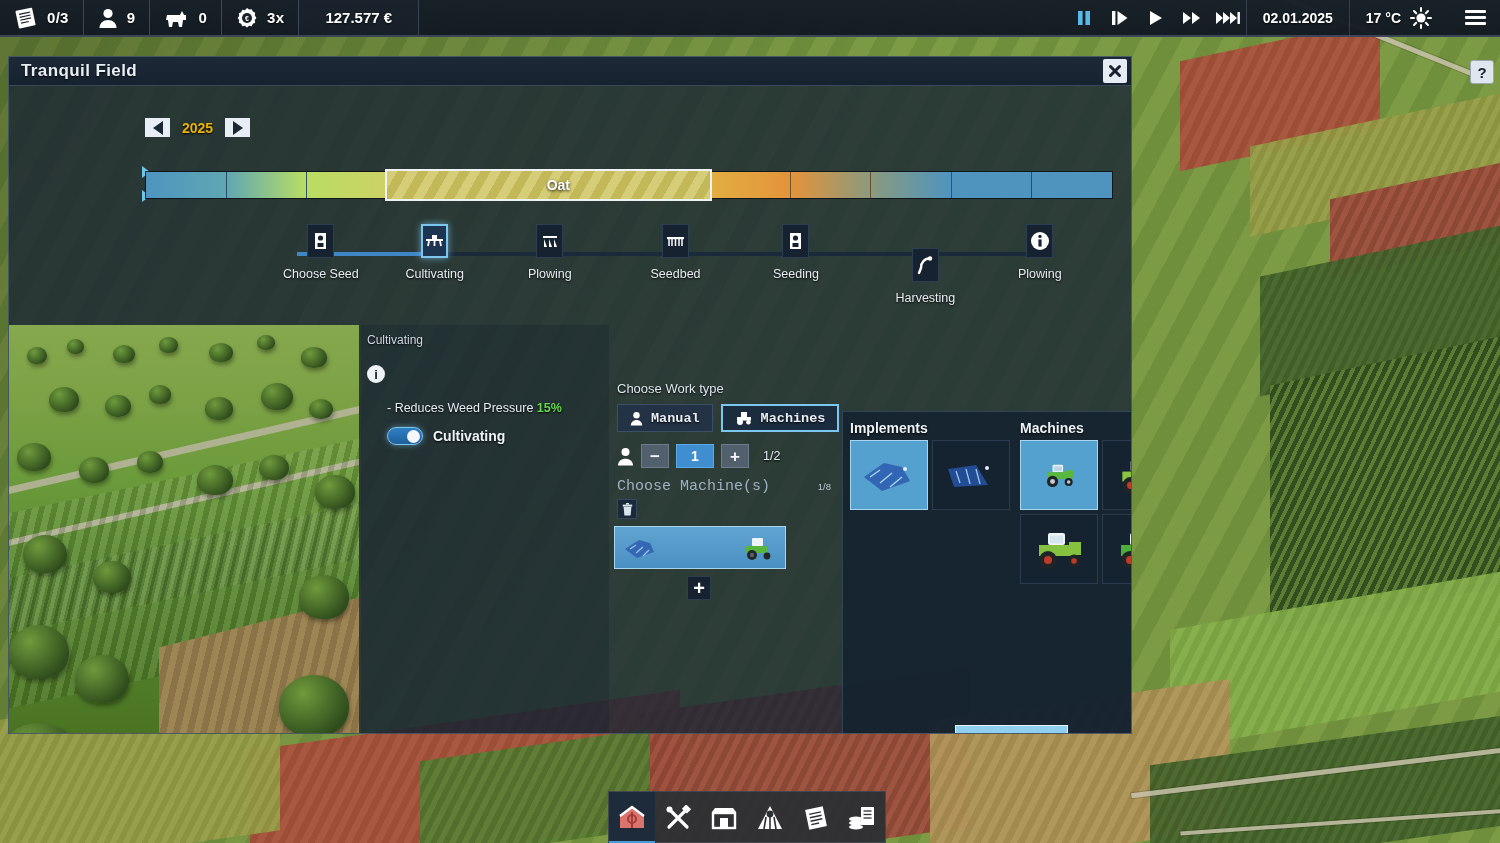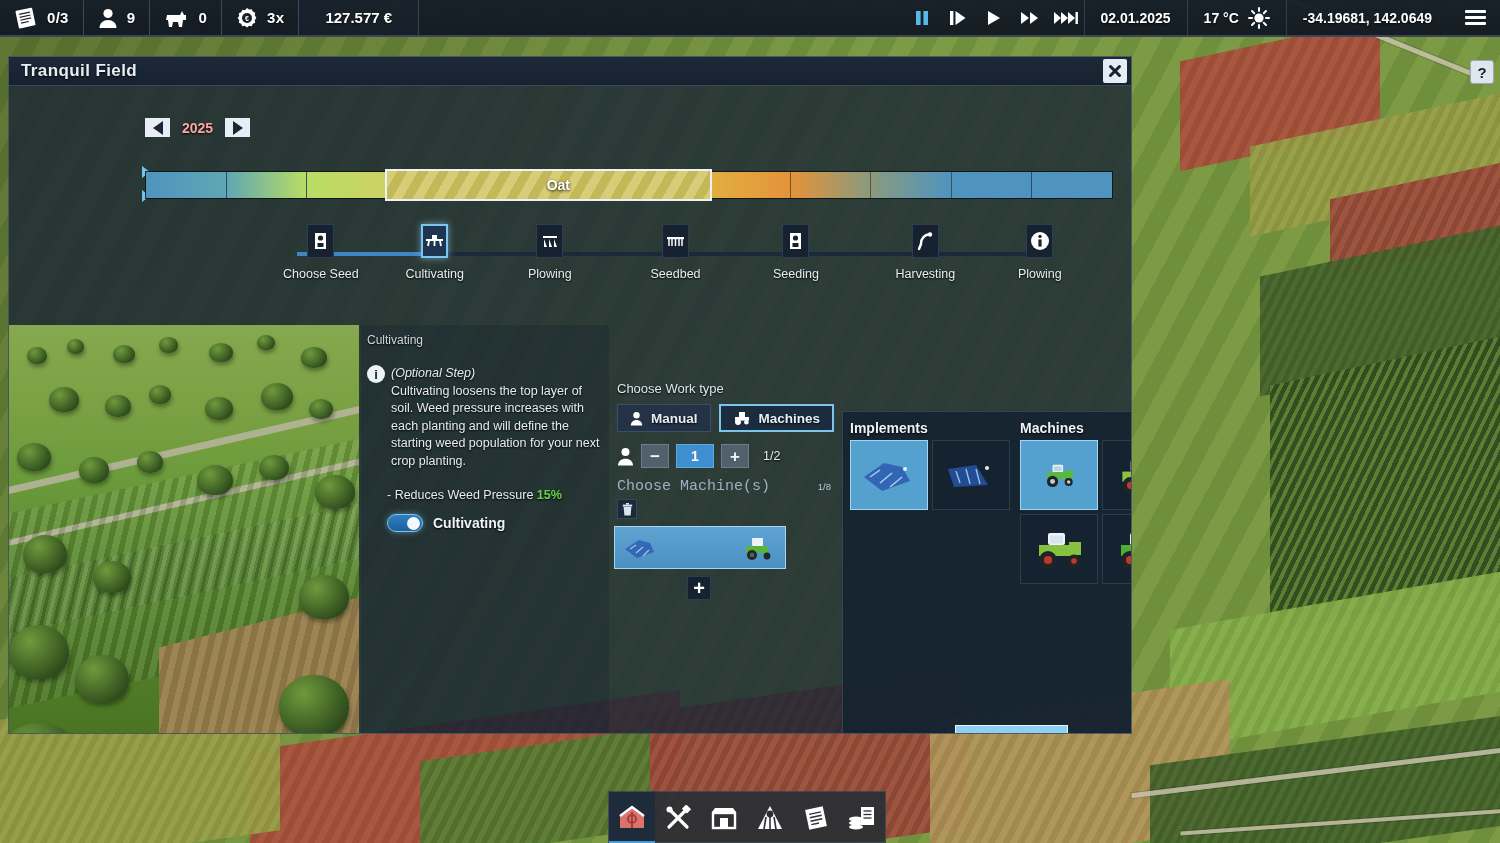--- a/index.html
+++ b/index.html
@@ -126,21 +126,21 @@
     display: flex; align-items: center; gap: 12px;
   }
   .yr-arrow {
     width: 25px; height: 19px;
     background: #e8eef5;
     display: flex; align-items: center; justify-content: center;
     cursor: pointer;
   }
   .tri-l { width:0;height:0;border-top:7px solid transparent;border-bottom:7px solid transparent;border-right:10px solid #1b2733; }
   .tri-r { width:0;height:0;border-top:7px solid transparent;border-bottom:7px solid transparent;border-left:10px solid #1b2733; }
-  .yr-val { color:#fca5a5; font-size:14px; font-weight:bold; text-shadow:0 1px 2px #000; }
+  .yr-val { color:#eab308; font-size:14px; font-weight:bold; text-shadow:0 1px 2px #000; }
 
   
   .months {
     position: absolute; left: 136px; top: 62px;
     width: 968px; display: flex;
   }
   .mo-label {
     flex: 1; text-align: center;
     color: #e9eef4; font-size: 13px; font-weight: bold;
     letter-spacing: 1px; text-shadow: 0 1px 2px #000;
@@ -278,21 +278,21 @@
   .toggle i {
     position: absolute; right: 2px; top: 1.5px;
     width: 13px; height: 13px; border-radius: 50%;
     background: #f4f8fb;
   }
   .toggle-lbl { color: #eef3f8; font-size: 14px; font-weight: bold; text-shadow: 0 1px 2px #000; }
 
   
   .workcol { position: absolute; left: 600px; top: 239px; width: 230px; height: 440px; }
   .wt-head { color: #dde5ee; font-size: 13px; padding: 56px 0 0 8px; text-shadow: 0 1px 2px #000; }
-  .wt-btns { display: flex; gap: 8px; padding: 8px 0 0 8px; }
+  .wt-btns { display: flex; gap: 8px; padding: 8px 0 0 8px; font-family: Liberation Mono, monospace; }
   .wt-btn {
     height: 28px; padding: 0 12px;
     display: flex; align-items: center; gap: 8px;
     background: #233244; border: 1px solid #3b4f67;
     color: #e7eef5; font-size: 13.5px; font-weight: bold;
     text-shadow: 0 1px 2px #000; cursor: pointer;
   }
   .wt-btn.sel { border: 2px solid #7cc5ef; background: #1b2c3f; }
   .counter { display: flex; align-items: center; gap: 7px; padding: 12px 0 0 8px; }
   .cnt-btn {
@@ -505,23 +505,20 @@
                 <line x1="18" y1="11" x2="21" y2="11"></line>
               <line x1="4" y1="4" x2="6.2" y2="6.2"></line>
                 <line x1="15.8" y1="15.8" x2="18" y2="18"></line>
               <line x1="4" y1="18" x2="6.2" y2="15.8"></line>
                 <line x1="15.8" y1="6.2" x2="18" y2="4"></line>
             </g>
           </svg>
         </span>
       </div>
 
-      <div class="tb-info">
-        <span>-34.19681, 142.0649</span>
-      </div>
 
       <div class="burger">
         <i></i>
           <i></i>
           <i></i>
       </div>
     </div>
   </div>
 
   <div class="help-btn">?</div>
@@ -628,21 +625,21 @@
           <div class="step" style="left: 514px;">
             <div class="step-ico">
               <svg width="15" height="20" viewBox="0 0 15 20">
                 <path d="M2 2h11v16H2z" fill="#fff"></path>
                 <circle cx="7.5" cy="7" r="2.6" fill="#16222f"></circle>
                 <path d="M4.5 12h6v4h-6z" fill="#16222f"></path>
               </svg>
             </div>
             <div class="step-lbl">Seeding</div>
           </div>
-          <div class="step" style="left: 636.5px;">
+          <div class="step" style="left: 636.5px; margin-top: 24px;">
             <div class="step-ico">
               <svg width="17" height="19" viewBox="0 0 17 19">
                 <path d="M13 2c-6 1-9 5-9 10" fill="none" stroke="#fff" stroke-width="2.4" stroke-linecap="round"></path>
                 <path d="M4 12l-2 5" stroke="#fff" stroke-width="2.4" stroke-linecap="round"></path>
                 <circle cx="13" cy="2.5" r="2.2" fill="#fff"></circle>
               </svg>
             </div>
             <div class="step-lbl">Harvesting</div>
           </div>
           <div class="step" style="left: 759px;">
@@ -691,24 +688,20 @@
         <div class="pv-tree" style="left:66px;top:330px;width:54px;height:48px;"></div>
         <div class="pv-tree" style="left:270px;top:350px;width:70px;height:62px;"></div>
         <div class="pv-tree" style="left:-10px;top:398px;width:80px;height:68px;"></div>
 
       </div>
 
       <div class="infocol">
         <div class="info-head">Cultivating</div>
         <div class="info-body">
           <div class="info-icon">i</div>
-          <div class="info-text">
-            <div class="info-opt">(Optional Step)</div>
-            <div>Cultivating loosens the top layer of soil. Weed pressure increases with each planting and will define the starting weed population for your next crop planting.</div>
-          </div>
         </div>
         <div class="info-stat">
           <span>- Reduces Weed Pressure</span>
           <span class="stat-val">15%</span>
         </div>
         <div class="toggle-row">
           <div class="toggle">
               <i></i>
             </div>
           <div class="toggle-lbl">Cultivating</div>

